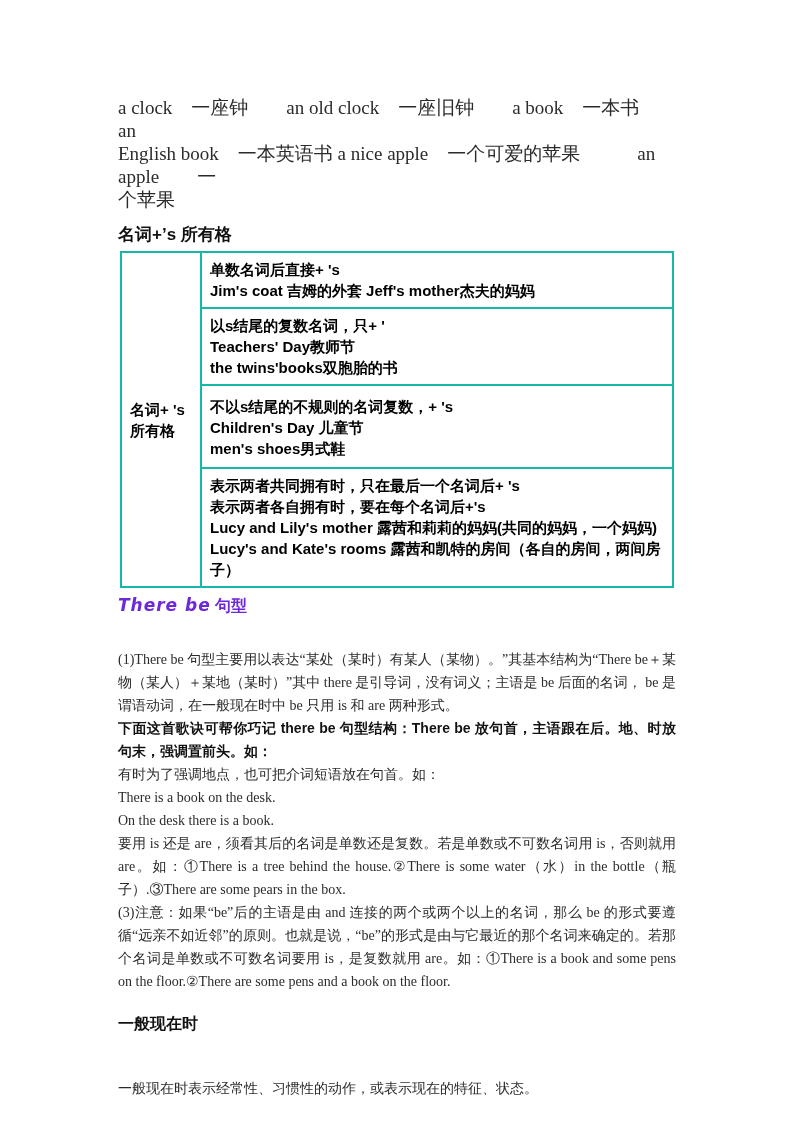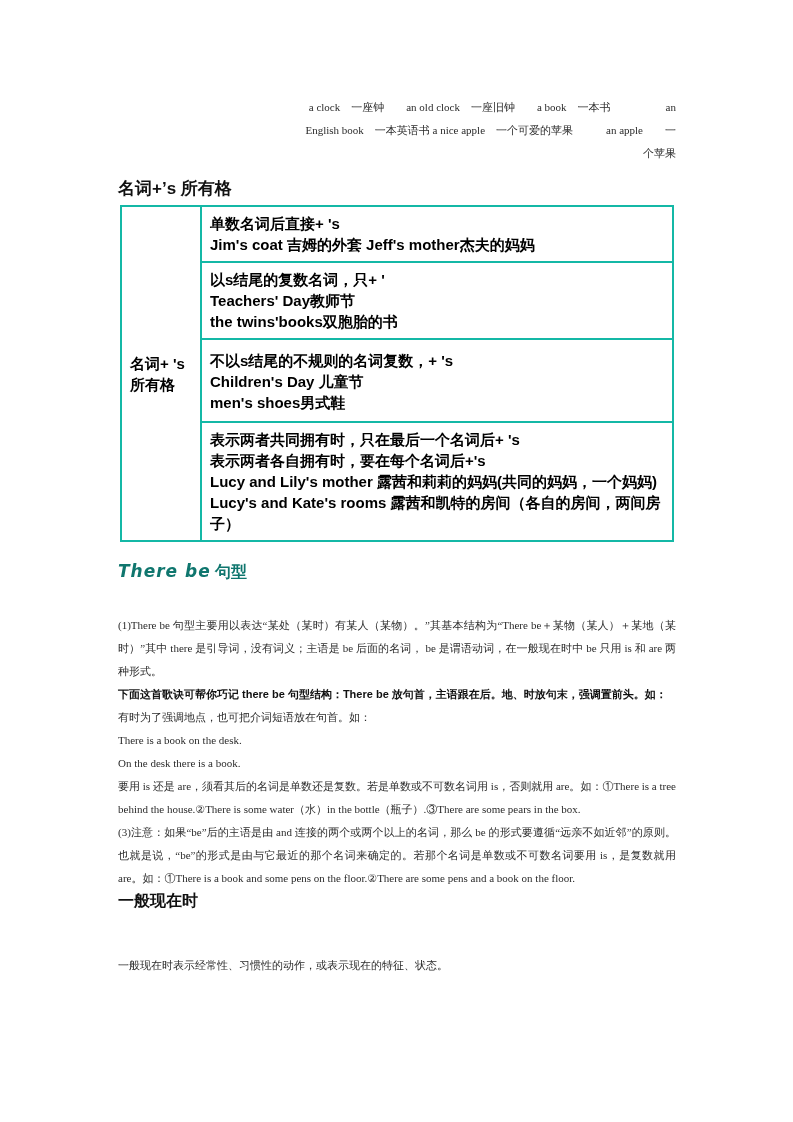--- a/index.html
+++ b/index.html
@@ -7,24 +7,23 @@
     width: 793px; height: 1122px;
     position: relative;
     font-family: "Liberation Serif", "DejaVu Serif", serif;
     color: #222222;
     overflow: hidden;
   }
   .page { position: absolute; left: 118px; top: 96px; width: 558px; }
 
   
   .vocab {
-    font-size: 11px; line-height: 23px;
+    font-size: 19px; line-height: 23px;
     white-space: pre-wrap;
     color: #2b2b2b;
-    text-align: right;
   }
 
   
   .section-title {
     margin-top: 13px;
     font-family: "Liberation Sans", "DejaVu Sans", sans-serif;
     font-weight: bold;
     font-size: 17px; line-height: 22px;
     color: #111111;
   }
@@ -50,48 +49,49 @@
   }
   td.row-header {
     width: 62px;
     text-align: left;
   }
   td.rule-cell { width: auto; }
   tr.tall td.rule-cell { padding-top: 10px; padding-bottom: 8px; }
 
   
   .therebe-heading {
-    margin-top: 17px;
+    margin-top: 5px;
     font-size: 17px; line-height: 24px;
-    color: #0f766e;
+    color: #6d28d9;
   }
   .therebe-heading .en {
     font-family: "DejaVu Sans", sans-serif;
     font-style: italic; font-weight: bold;
     letter-spacing: 1px;
   }
   .therebe-heading .zh {
     font-family: "Liberation Sans", "DejaVu Sans", sans-serif;
     font-weight: bold; font-size: 16px;
   }
 
   .para {
-    font-size: 11px; line-height: 23px;
+    font-size: 14px; line-height: 23px;
     text-align: justify;
     color: #2b2b2b;
     margin: 0;
   }
   .para.first { margin-top: 30px; }
   .para.bold {
     font-family: "Liberation Sans", "DejaVu Sans", sans-serif;
     font-weight: bold;
     color: #111111;
   }
 
   .h2 {
+    margin-top: 20px;
     font-family: "Liberation Sans", "DejaVu Sans", sans-serif;
     font-weight: bold;
     font-size: 16px; line-height: 22px;
     color: #111111;
   }
   .h2-body { margin-top: 42px; }
 </style>
 </head>
 <body>
 

